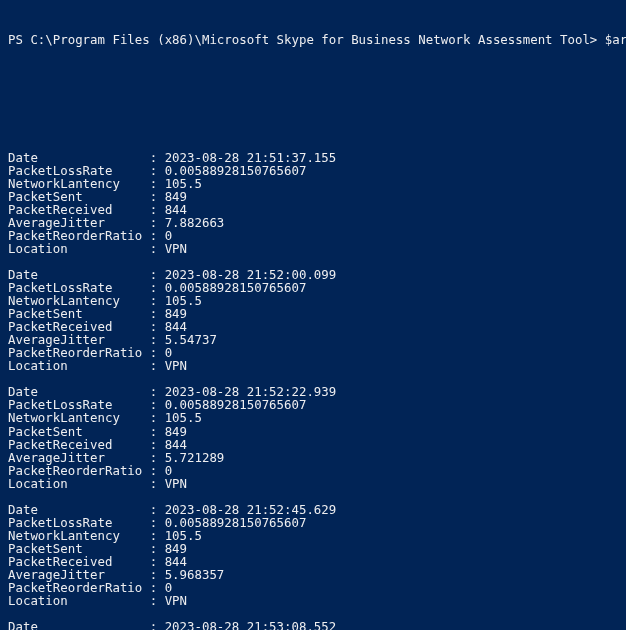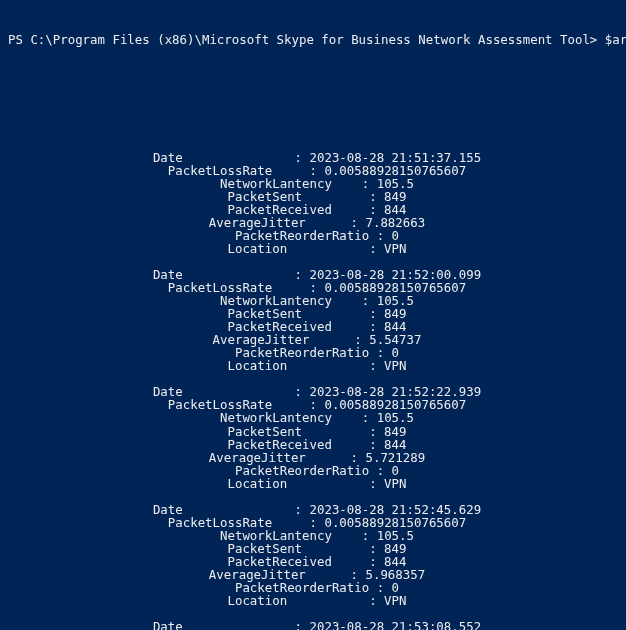--- a/index.html
+++ b/index.html
@@ -33,21 +33,20 @@
     min-height: 13.05px;
   }
   .blank {
     min-height: 13.05px;
   }
   .prompt-line {
     white-space: pre;
   }
   .record {
     white-space: pre;
-    text-align: center;
   }
 </style>
 </head>
 <body>
 
 <div id="console">
   <div class="prompt-line">PS C:\Program Files (x86)\Microsoft Skype for Business Network Assessment Tool&gt; $arr</div>
   <div class="blank"></div>
   <div class="blank"></div>
   <div id="records-output"><div class="record"><div class="line">Date               : 2023-08-28 21:51:37.155</div><div class="line">PacketLossRate     : 0.00588928150765607</div><div class="line">NetworkLantency    : 105.5</div><div class="line">PacketSent         : 849</div><div class="line">PacketReceived     : 844</div><div class="line">AverageJitter      : 7.882663</div><div class="line">PacketReorderRatio : 0</div><div class="line">Location           : VPN</div></div><div class="blank"></div><div class="record"><div class="line">Date               : 2023-08-28 21:52:00.099</div><div class="line">PacketLossRate     : 0.00588928150765607</div><div class="line">NetworkLantency    : 105.5</div><div class="line">PacketSent         : 849</div><div class="line">PacketReceived     : 844</div><div class="line">AverageJitter      : 5.54737</div><div class="line">PacketReorderRatio : 0</div><div class="line">Location           : VPN</div></div><div class="blank"></div><div class="record"><div class="line">Date               : 2023-08-28 21:52:22.939</div><div class="line">PacketLossRate     : 0.00588928150765607</div><div class="line">NetworkLantency    : 105.5</div><div class="line">PacketSent         : 849</div><div class="line">PacketReceived     : 844</div><div class="line">AverageJitter      : 5.721289</div><div class="line">PacketReorderRatio : 0</div><div class="line">Location           : VPN</div></div><div class="blank"></div><div class="record"><div class="line">Date               : 2023-08-28 21:52:45.629</div><div class="line">PacketLossRate     : 0.00588928150765607</div><div class="line">NetworkLantency    : 105.5</div><div class="line">PacketSent         : 849</div><div class="line">PacketReceived     : 844</div><div class="line">AverageJitter      : 5.968357</div><div class="line">PacketReorderRatio : 0</div><div class="line">Location           : VPN</div></div><div class="blank"></div><div class="record"><div class="line">Date               : 2023-08-28 21:53:08.552</div></div></div>

